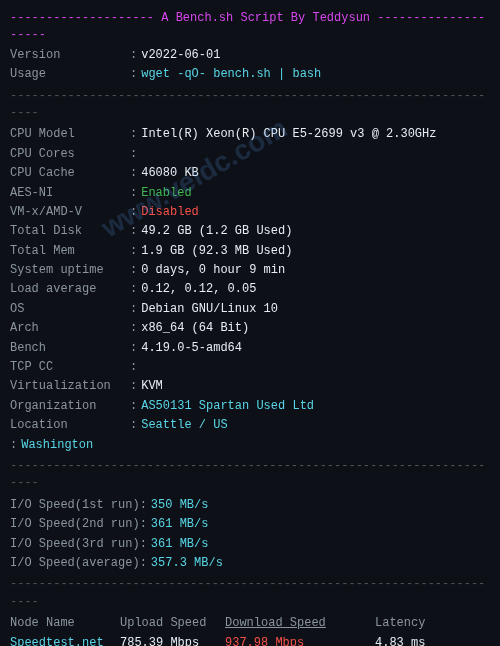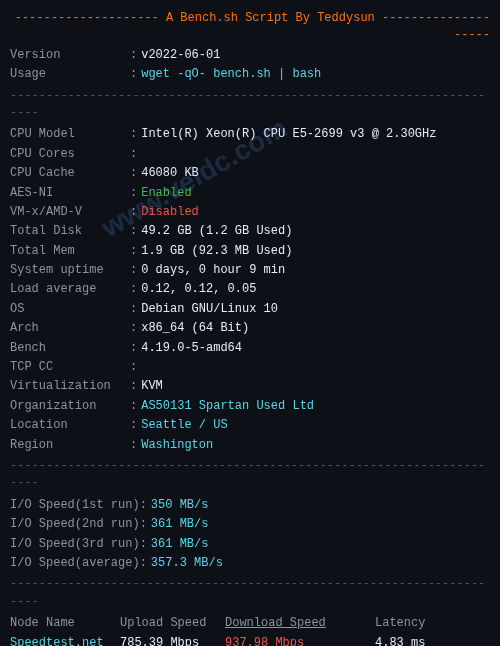--- a/index.html
+++ b/index.html
@@ -11,22 +11,22 @@
       width: 500px;
       min-height: 646px;
       padding: 8px 10px;
       line-height: 1.45;
     }
     .divider {
       color: #555;
       margin: 4px 0;
     }
     .header-line {
-      color: #f97316;
-      text-align: right;
+      color: #d946ef;
+      text-align: left;
       margin: 2px 0;
     }
     .section { margin: 2px 0; }
     .row {
       display: flex;
       align-items: baseline;
     }
     .label {
       color: #8b949e;
       min-width: 120px;
@@ -165,21 +165,20 @@
     <span class="label">Organization</span>
     <span class="colon">:</span>
     <span class="value-cyan">AS50131 Spartan Used Ltd</span>
   </div>
   <div class="row section">
     <span class="label">Location</span>
     <span class="colon">:</span>
     <span class="value-cyan">Seattle / US</span>
   </div>
   <div class="row section">
-    <span class="label">Region</span>
     <span class="colon">:</span>
     <span class="value-cyan">Washington</span>
   </div>
 
   <div class="divider">----------------------------------------------------------------------</div>
 
   <div class="row section">
     <span class="label">I/O Speed(1st run)</span>
     <span class="colon">:</span>
     <span class="value-cyan">350 MB/s</span>

